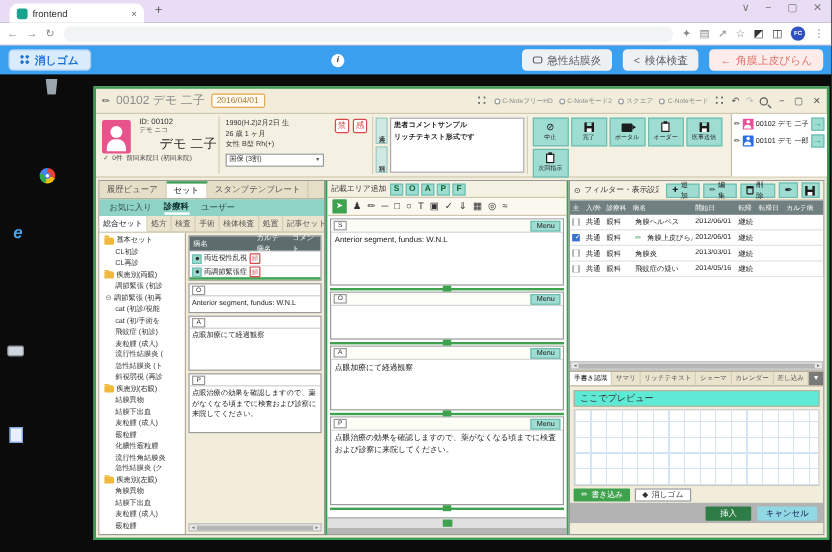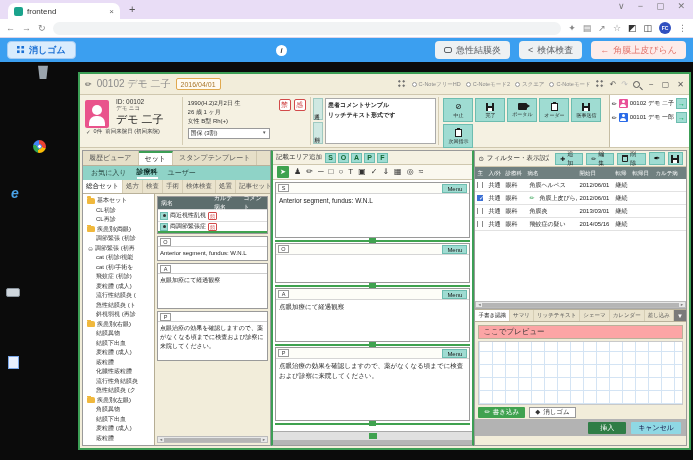--- a/index.html
+++ b/index.html
@@ -48,21 +48,21 @@
 .wctl2{display:flex;gap:8px;color:#555;font-size:8px;margin-left:4px}
 
 .pband{height:54px;border-top:1px solid #cfc7ae;border-bottom:1px solid #cfc7ae;display:flex;background:#f5f1e2}
 .vdiv{width:1px;background:#d5cdb4;margin:2px 0}
 .pinfo{width:102px;padding:3px 2px 2px 6px;position:relative}
 .avatar{position:absolute;left:5px;top:5px;width:24px;height:28px;background:#e9538c;border-radius:2px}
 .avatar::before{content:'';position:absolute;left:7px;top:5px;width:10px;height:10px;border-radius:50%;background:#fff}
 .avatar::after{content:'';position:absolute;left:4px;top:16px;width:16px;height:10px;border-radius:7px 7px 0 0;background:#fff}
 .pid{margin-left:30px;font-size:6.5px;color:#333}
 .pkana{margin-left:30px;font-size:5.5px;color:#555}
-.pname{margin-left:30px;font-size:11px;color:#222}
+.pname{margin-left:47px;font-size:11px;color:#222}
 .pvisit{font-size:5.5px;color:#444;display:flex;gap:3px;align-items:center;margin-top:1px}
 .pbirth{width:92px;padding:4px 2px 2px 5px;font-size:6px;color:#333;line-height:1.5}
 .insel{margin-top:2px;width:82px;height:11px;background:#fff;border:1px solid #9a9a9a;font-size:6px;color:#333;display:flex;align-items:center;padding:0 2px;justify-content:space-between}
 .badgecol{width:36px;padding:4px 2px;display:flex;gap:3px;justify-content:center}
 .rbadge{width:12px;height:12px;border:1px solid #d24a4a;color:#d24a4a;background:#fff;font-size:7px;display:flex;align-items:center;justify-content:center;border-radius:2px}
 .cmt{width:128px;display:flex;padding:3px 2px;gap:2px}
 .cmt-tabs{display:flex;flex-direction:column;gap:2px}
 .cmt-tab{width:10px;flex:1;background:#cfe8e2;border:1px solid #9fc9c0;font-size:5.5px;color:#333;writing-mode:vertical-rl;text-align:center;display:flex;align-items:center;justify-content:center}
 .cmt-box{flex:1;background:#fff;border:1px solid #aaa;font-size:6px;color:#222;padding:2px;line-height:1.6;font-weight:bold}
 .actzone{width:170px;padding:3px 4px;display:flex;flex-wrap:wrap;gap:2px;align-content:flex-start}
@@ -159,21 +159,21 @@
 .cw0{width:11px;flex:none}.cw1{width:17px;flex:none}.cw2{width:22px;flex:none}.cw3{width:52px;flex:none}.cw4{width:36px;flex:none}.cw5{width:17px;flex:none}.cw6{width:23px;flex:none}.cw7{flex:1}
 .cbox{width:7px;height:7px;border:1px solid #888;background:#fff;margin:0 auto;position:relative}
 .cbox.on{background:#3b6fd4;border-color:#3b6fd4}
 .cbox.on::after{content:'✓';position:absolute;left:0.5px;top:-1.5px;color:#fff;font-size:6px}
 .gpencil{display:none;color:#2f9e4f;font-size:6px;margin-right:1px}
 .gpencil.show{display:inline}
 .rtabs{height:13px;background:#eae3cd;display:flex;align-items:flex-end;font-size:5.5px;border-top:1px solid #b9b19a;border-bottom:1px solid #b9b19a}
 .rtab{padding:2px 3px;color:#555;border-right:1px solid #d5cdb4}
 .rtab.active{background:#fff;color:#111}
 .rtabmore{margin-left:auto;width:12px;height:11px;background:#7a7a7a;color:#fff;font-size:6px;display:flex;align-items:center;justify-content:center}
-.preview{height:14px;background:#fca5a5;border:1px solid #b9b19a;margin:3px 3px 0 3px;font-size:7.5px;color:#333;display:flex;align-items:center;padding:0 4px}
+.preview{height:14px;background:#5eead4;border:1px solid #b9b19a;margin:3px 3px 0 3px;font-size:7.5px;color:#333;display:flex;align-items:center;padding:0 4px}
 .handgrid{height:64px;margin:2px 3px 0 3px;background:#fff;border:1px solid #c9c9c9;background-image:repeating-linear-gradient(0deg,#d4e4f4 0 1px,transparent 1px 13px),repeating-linear-gradient(90deg,#d4e4f4 0 1px,transparent 1px 13px)}
 .penrow{height:14px;display:flex;align-items:center;gap:4px;padding:2px 3px}
 .writebtn{background:#3fa24f;color:#fff;font-size:6.5px;height:11px;display:flex;align-items:center;gap:3px;padding:0 6px;border-radius:1px}
 .eraserbtn{background:#fff;border:1px solid #999;color:#333;font-size:6.5px;height:11px;display:flex;align-items:center;gap:3px;padding:0 5px}
 .actbar{height:17px;background:#b3b3b3;display:flex;align-items:center;justify-content:flex-end;gap:5px;padding:0 5px}
 .insertbtn{background:#2f7d46;color:#fff;font-size:7px;height:12px;padding:0 12px;display:flex;align-items:center;border-radius:1px}
 .cancelbtn{background:#8fd8e4;color:#114;font-size:7px;height:12px;padding:0 7px;display:flex;align-items:center;border-radius:1px}
 .rfoot{height:9px;background:#f2edda}
 </style>
 </head>

